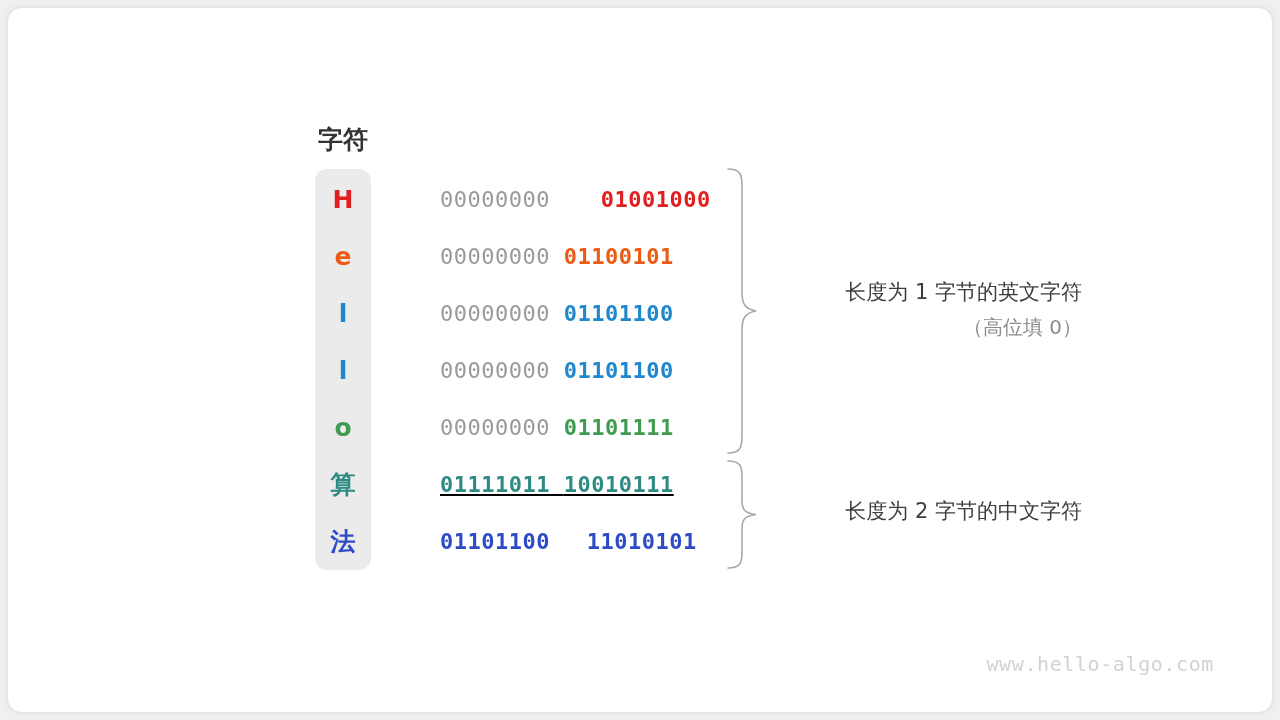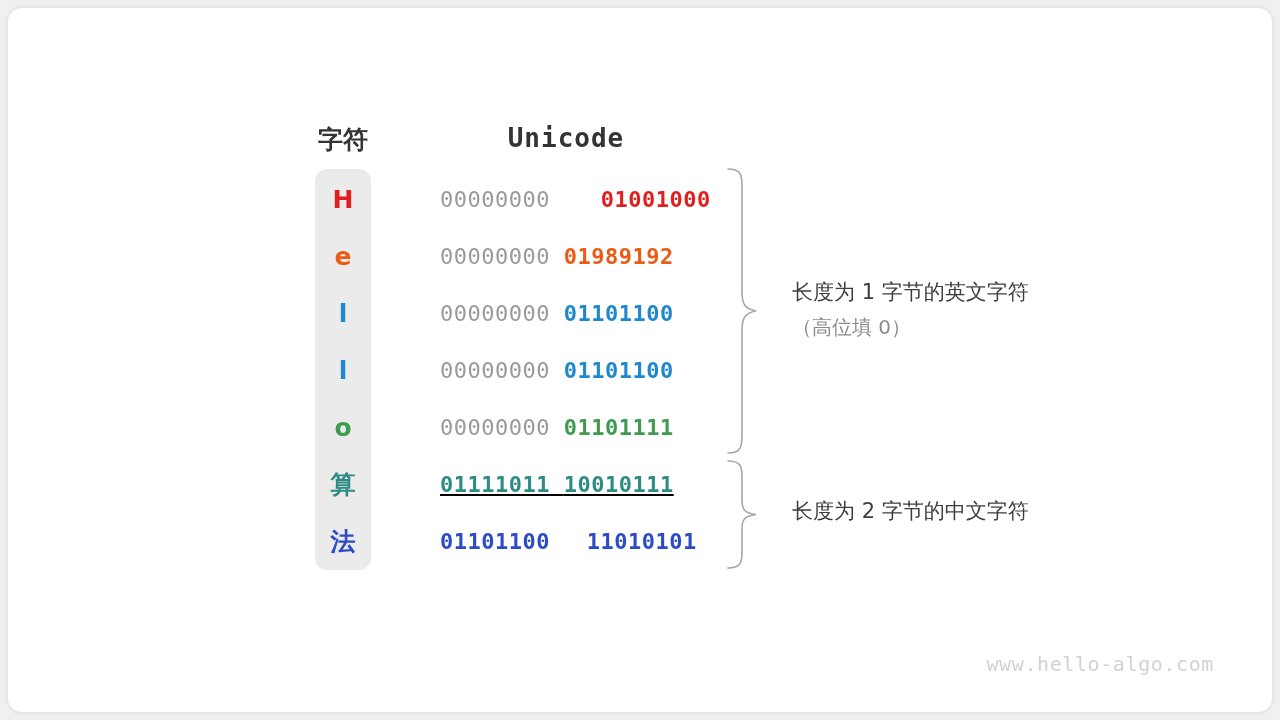--- a/index.html
+++ b/index.html
@@ -99,21 +99,21 @@
     pointer-events: none;
   }
 
   
   .annot {
     position: absolute;
     color: #3d3d3d;
     font-size: 21px;
     font-family: "DejaVu Sans", sans-serif;
     white-space: nowrap;
-    text-align: left;
+    text-align: right;
   }
   .annot .sub {
     display: block;
     color: #8c8c8c;
     font-size: 20px;
     margin-top: 8px;
   }
   #annot-1 {
     left: 784px;
     top: 270px;
@@ -135,37 +135,36 @@
     font-family: "DejaVu Sans Mono", "Liberation Mono", monospace;
     letter-spacing: 0.6px;
   }
 </style>
 </head>
 <body>
 
 <div id="card">
 
   <div class="col-header" id="header-char">字符</div>
-  <div class="col-header" id="header-unicode">Unicode</div>
 
   <div id="char-capsule"></div>
 
   <div id="char-cells">
       <div class="char-cell" style="top: 177px; color: rgb(224, 32, 32);">H</div>
       <div class="char-cell" style="top: 234px; color: rgb(236, 91, 19);">e</div>
       <div class="char-cell" style="top: 291px; color: rgb(30, 135, 206);">l</div>
       <div class="char-cell" style="top: 348px; color: rgb(30, 135, 206);">l</div>
       <div class="char-cell" style="top: 405px; color: rgb(62, 155, 79);">o</div>
       <div class="char-cell" style="top: 462px; color: rgb(46, 139, 132);">算</div>
       <div class="char-cell" style="top: 519px; color: rgb(46, 75, 198);">法</div>
     </div>
 
   <div id="bin-rows">
       <div class="bin-row" style="top: 177px;"><span class="bin-hi">00000000</span> <span class="bin-lo" style="color: rgb(224, 32, 32); margin-left: 37px;">01001000</span></div>
-      <div class="bin-row" style="top: 234px;"><span class="bin-hi">00000000</span> <span class="bin-lo" style="color: rgb(236, 91, 19);">01989192</span></div>
+      <div class="bin-row" style="top: 234px;"><span class="bin-hi">00000000</span> <span class="bin-lo" style="color: rgb(236, 91, 19);">01100101</span></div>
       <div class="bin-row" style="top: 291px;"><span class="bin-hi">00000000</span> <span class="bin-lo" style="color: rgb(30, 135, 206);">01101100</span></div>
       <div class="bin-row" style="top: 348px;"><span class="bin-hi">00000000</span> <span class="bin-lo" style="color: rgb(30, 135, 206);">01101100</span></div>
       <div class="bin-row" style="top: 405px;"><span class="bin-hi">00000000</span> <span class="bin-lo" style="color: rgb(62, 155, 79); margin-top: 40px;">01101111</span></div>
       <div class="bin-row" style="top: 462px; text-decoration: underline;"><span class="bin-hi strong" style="color: rgb(46, 139, 132);">01111011</span> <span class="bin-lo" style="color: rgb(46, 139, 132);">10010111</span></div>
       <div class="bin-row" style="top: 519px;"><span class="bin-hi strong" style="color: rgb(46, 75, 198);">01101100</span> <span class="bin-lo" style="color: rgb(46, 75, 198); margin-left: 23px;">11010101</span></div>
     </div>
 
   <svg class="brace" id="brace-1" style="left:716px; top:158px;" width="46" height="290" viewBox="0 0 46 290">
     <path d="M 4 3
              C 16 3, 18 8, 18 20

